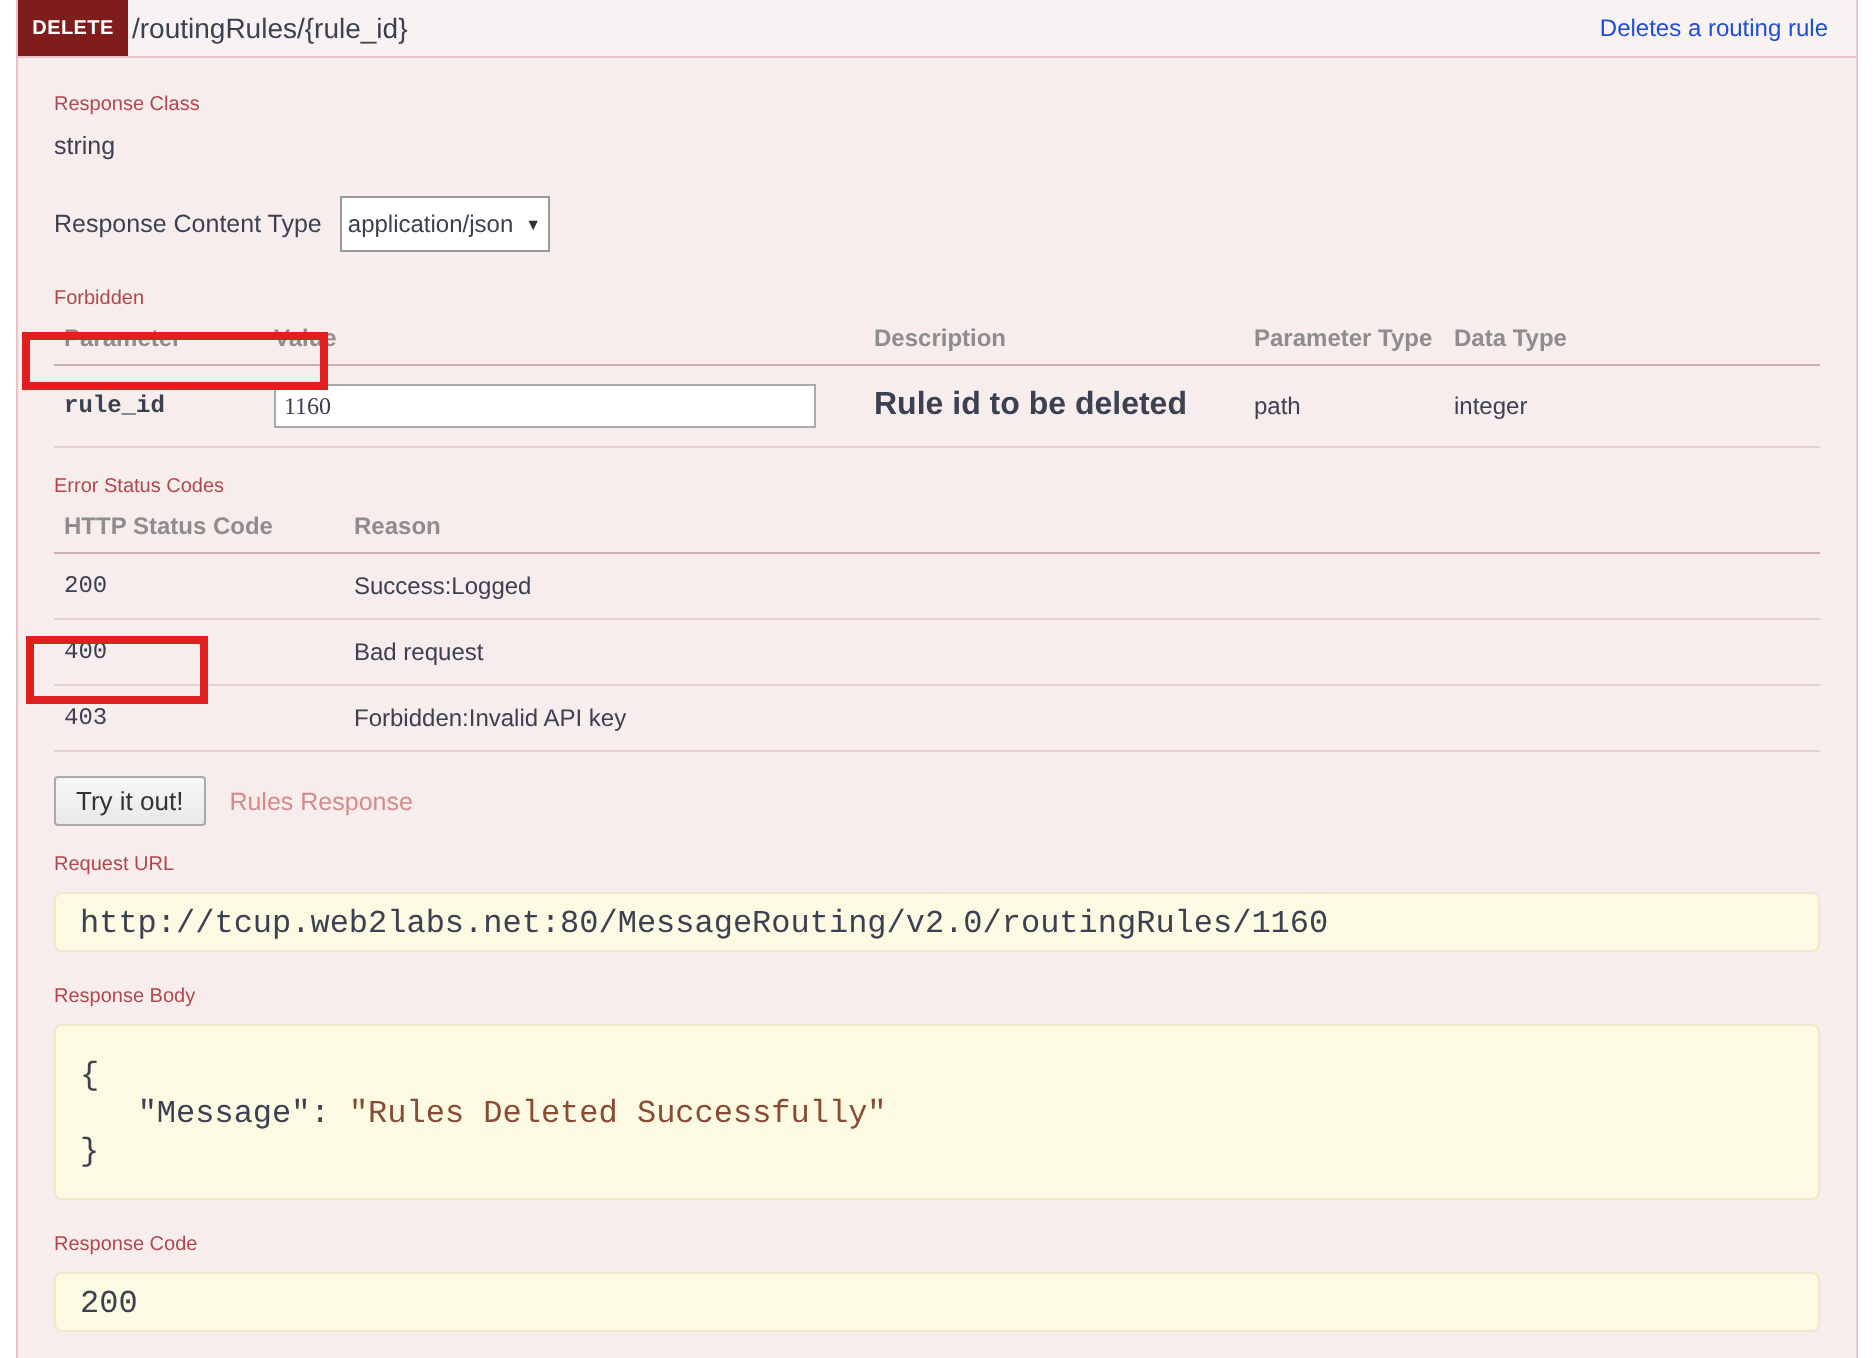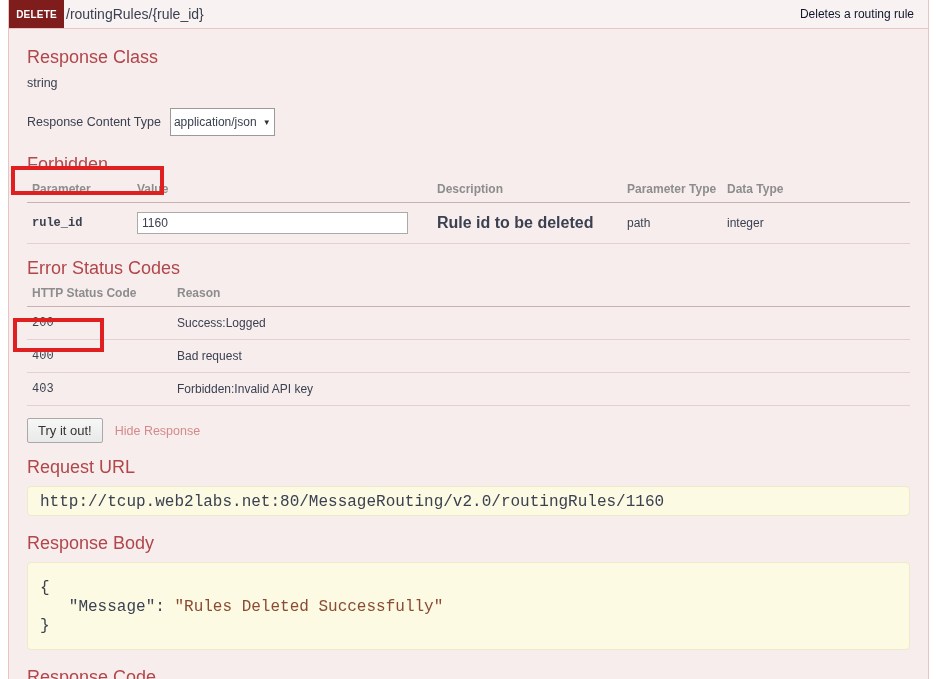--- a/index.html
+++ b/index.html
@@ -62,39 +62,39 @@
     color: #3b4151;
     display: flex;
     align-items: center;
     padding-left: 2px;
     cursor: pointer;
     flex: 0 0 auto;
   }
   .op-summary {
     margin-left: auto;
     font-size: 12px;
-    color: #0f172a;
+    color: #1d4ed8;
     display: flex;
     align-items: center;
     padding-right: 14px;
     text-align: center;
   }
 
   
   .op-content {
     padding: 18px 18px 0 18px;
     background: #f7eded;
     height: 650px;
     overflow: hidden;
     position: relative;
   }
 
   h4.section-title {
     color: #b1464b;
-    font-size: 18px;
+    font-size: 10px;
     font-weight: normal;
     margin: 0 0 8px 0;
     padding: 0;
   }
   h4.section-title.tight { margin-bottom: 5px; }
 
   .plain-text {
     font-size: 12.5px;
     color: #3b4151;
     margin: 0 0 18px 0;
@@ -148,21 +148,21 @@
   .param-name {
     font-family: "Liberation Mono", monospace;
     font-weight: bold;
     font-size: 12px;
     color: #3b4151;
   }
   .param-desc { font-weight: bold; font-size: 16px; color: #3b4151; }
   .code-cell { font-family: "Liberation Mono", monospace; font-size: 12px; }
 
   .param-input {
-    font-family: Liberation Sans, sans-serif;
+    font-family: Liberation Serif, serif;
     font-size: 12px;
     color: #3b4151;
     width: 271px;
     height: 22px;
     border: 1px solid #aaaaaa;
     background: #ffffff;
     padding: 2px 4px;
   }
 
   
@@ -300,21 +300,21 @@
           </tr>
           <tr>
             <td class="code-cell">403</td>
             <td>Forbidden:Invalid API key</td>
           </tr>
         </tbody>
       </table>
 
       <div class="submit-row">
         <button class="try-button">Try it out!</button>
-        <a class="hide-response" href="#">Hide Response</a>
+        <a class="hide-response" href="#">Rules Response</a>
       </div>
 
       <h4 class="section-title">Request URL</h4>
       <div class="code-pane url-pane">http://tcup.web2labs.net:80/MessageRouting/v2.0/routingRules/1160</div>
 
       <h4 class="section-title">Response Body</h4>
       <div class="code-pane body-pane"><span class="json-key">{</span>
    <span class="json-key">"Message"</span><span class="json-key">: </span><span class="json-str">"Rules Deleted Successfully"</span>
 <span class="json-key">}</span></div>
 

